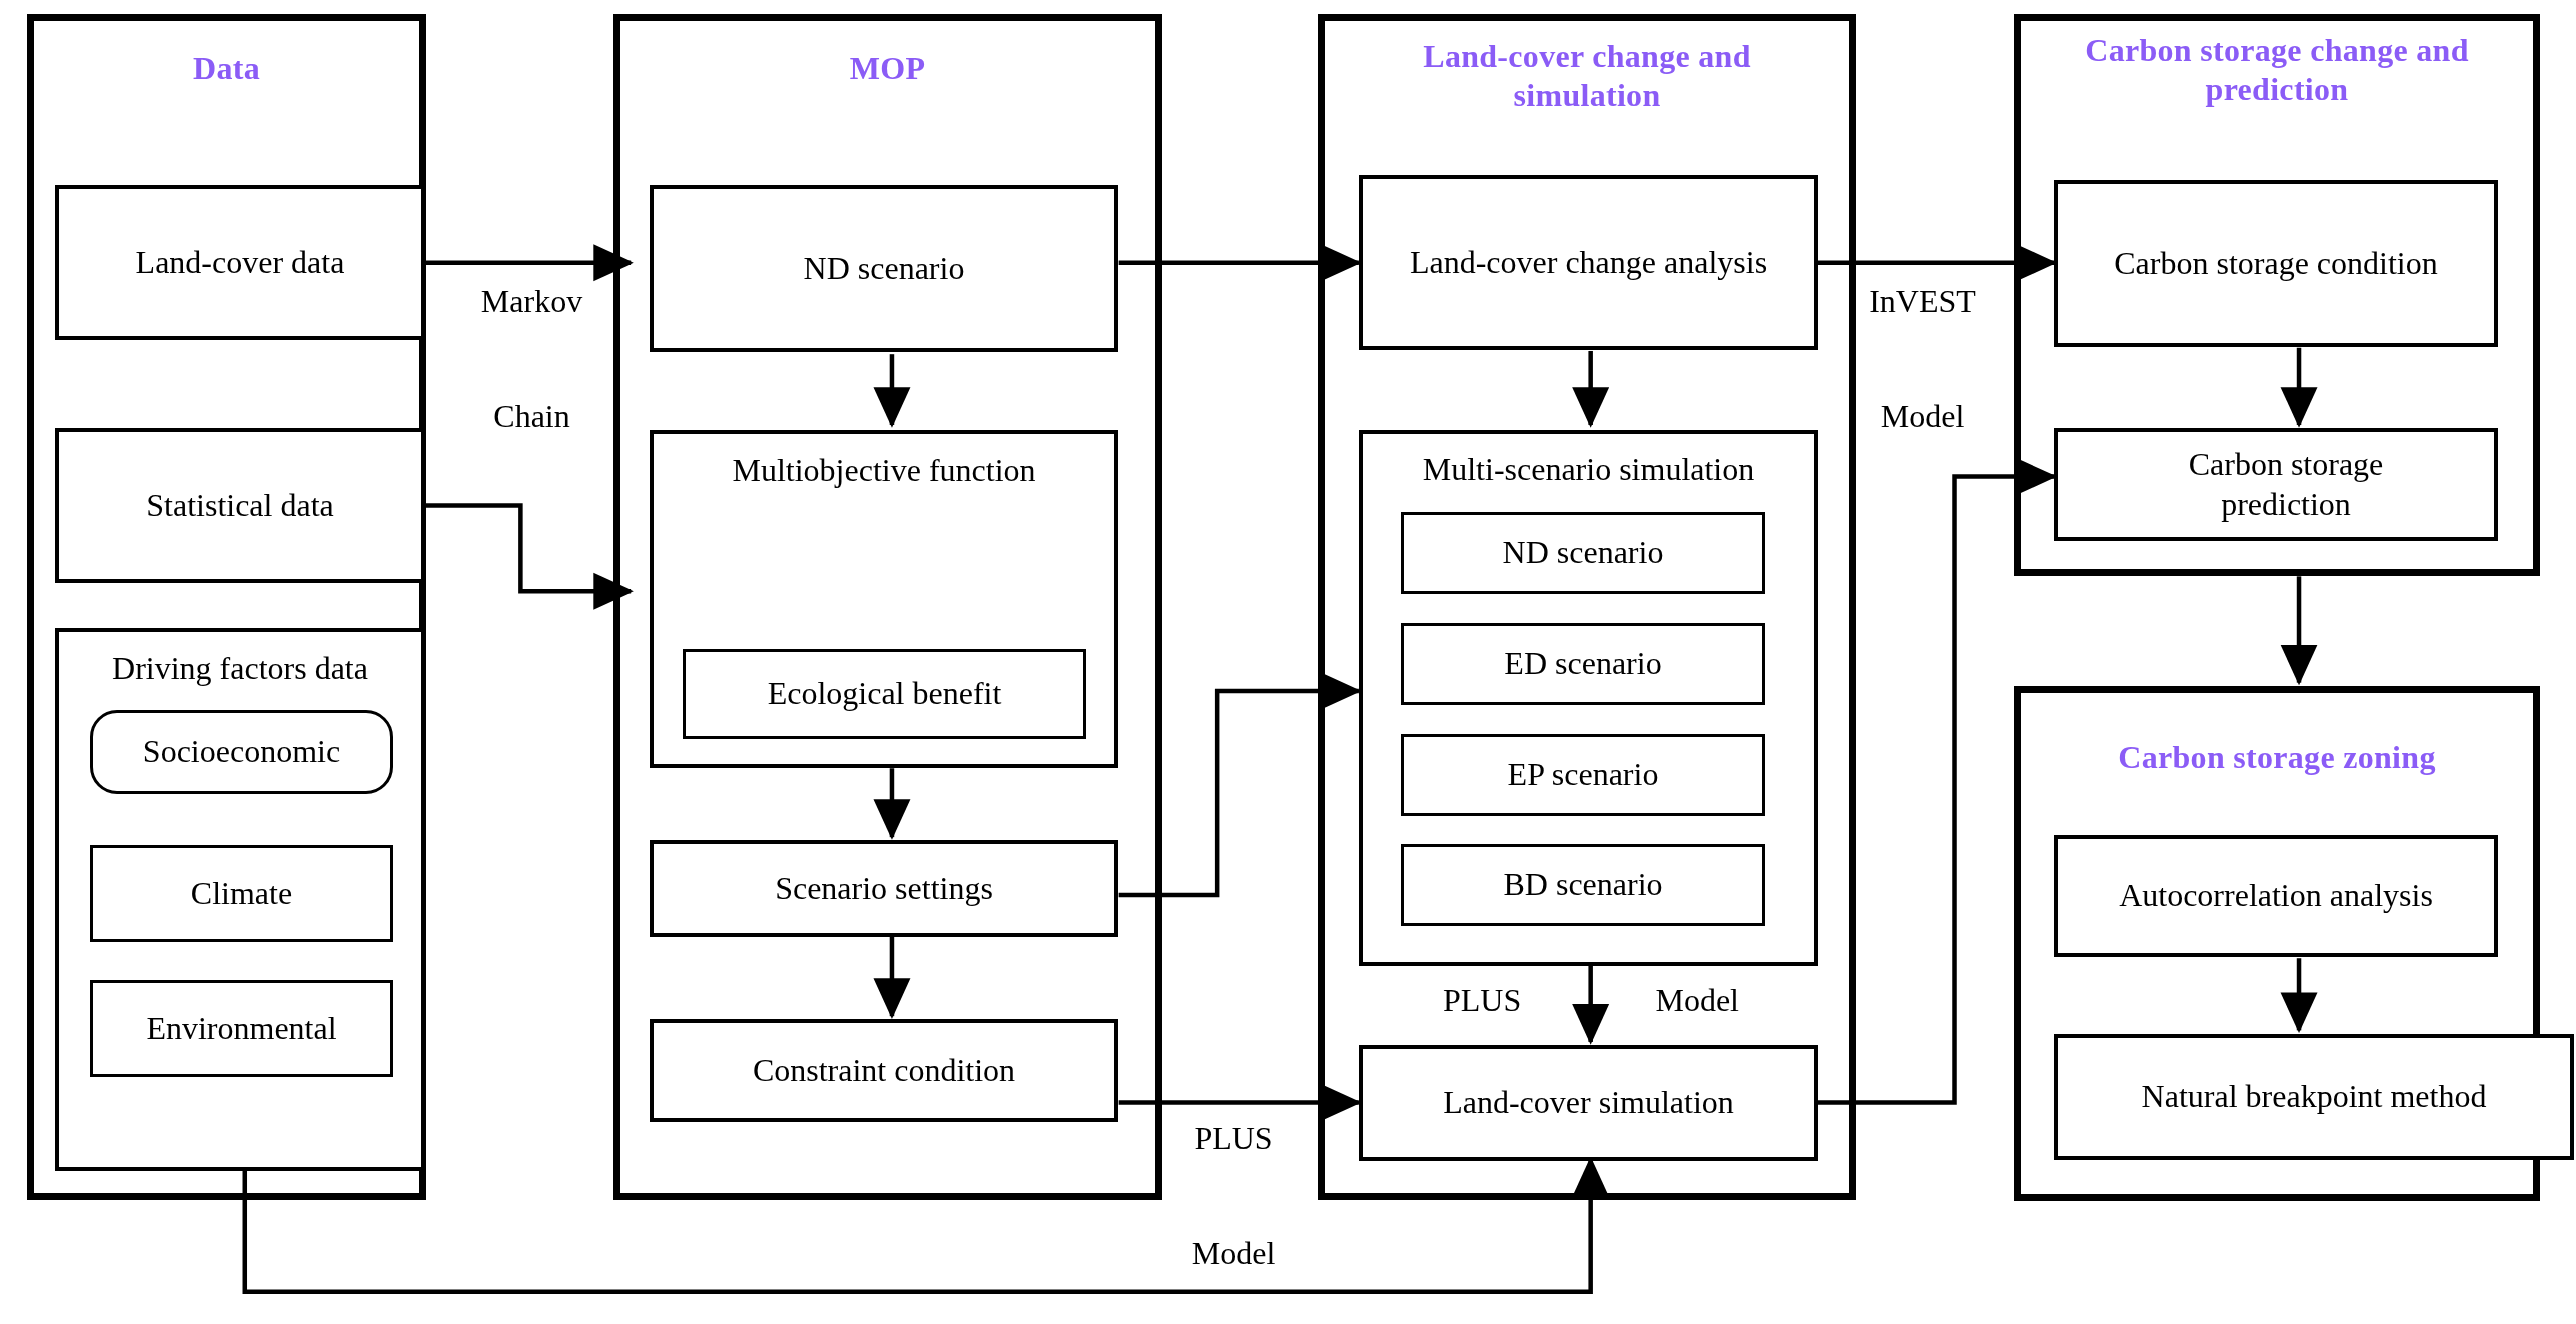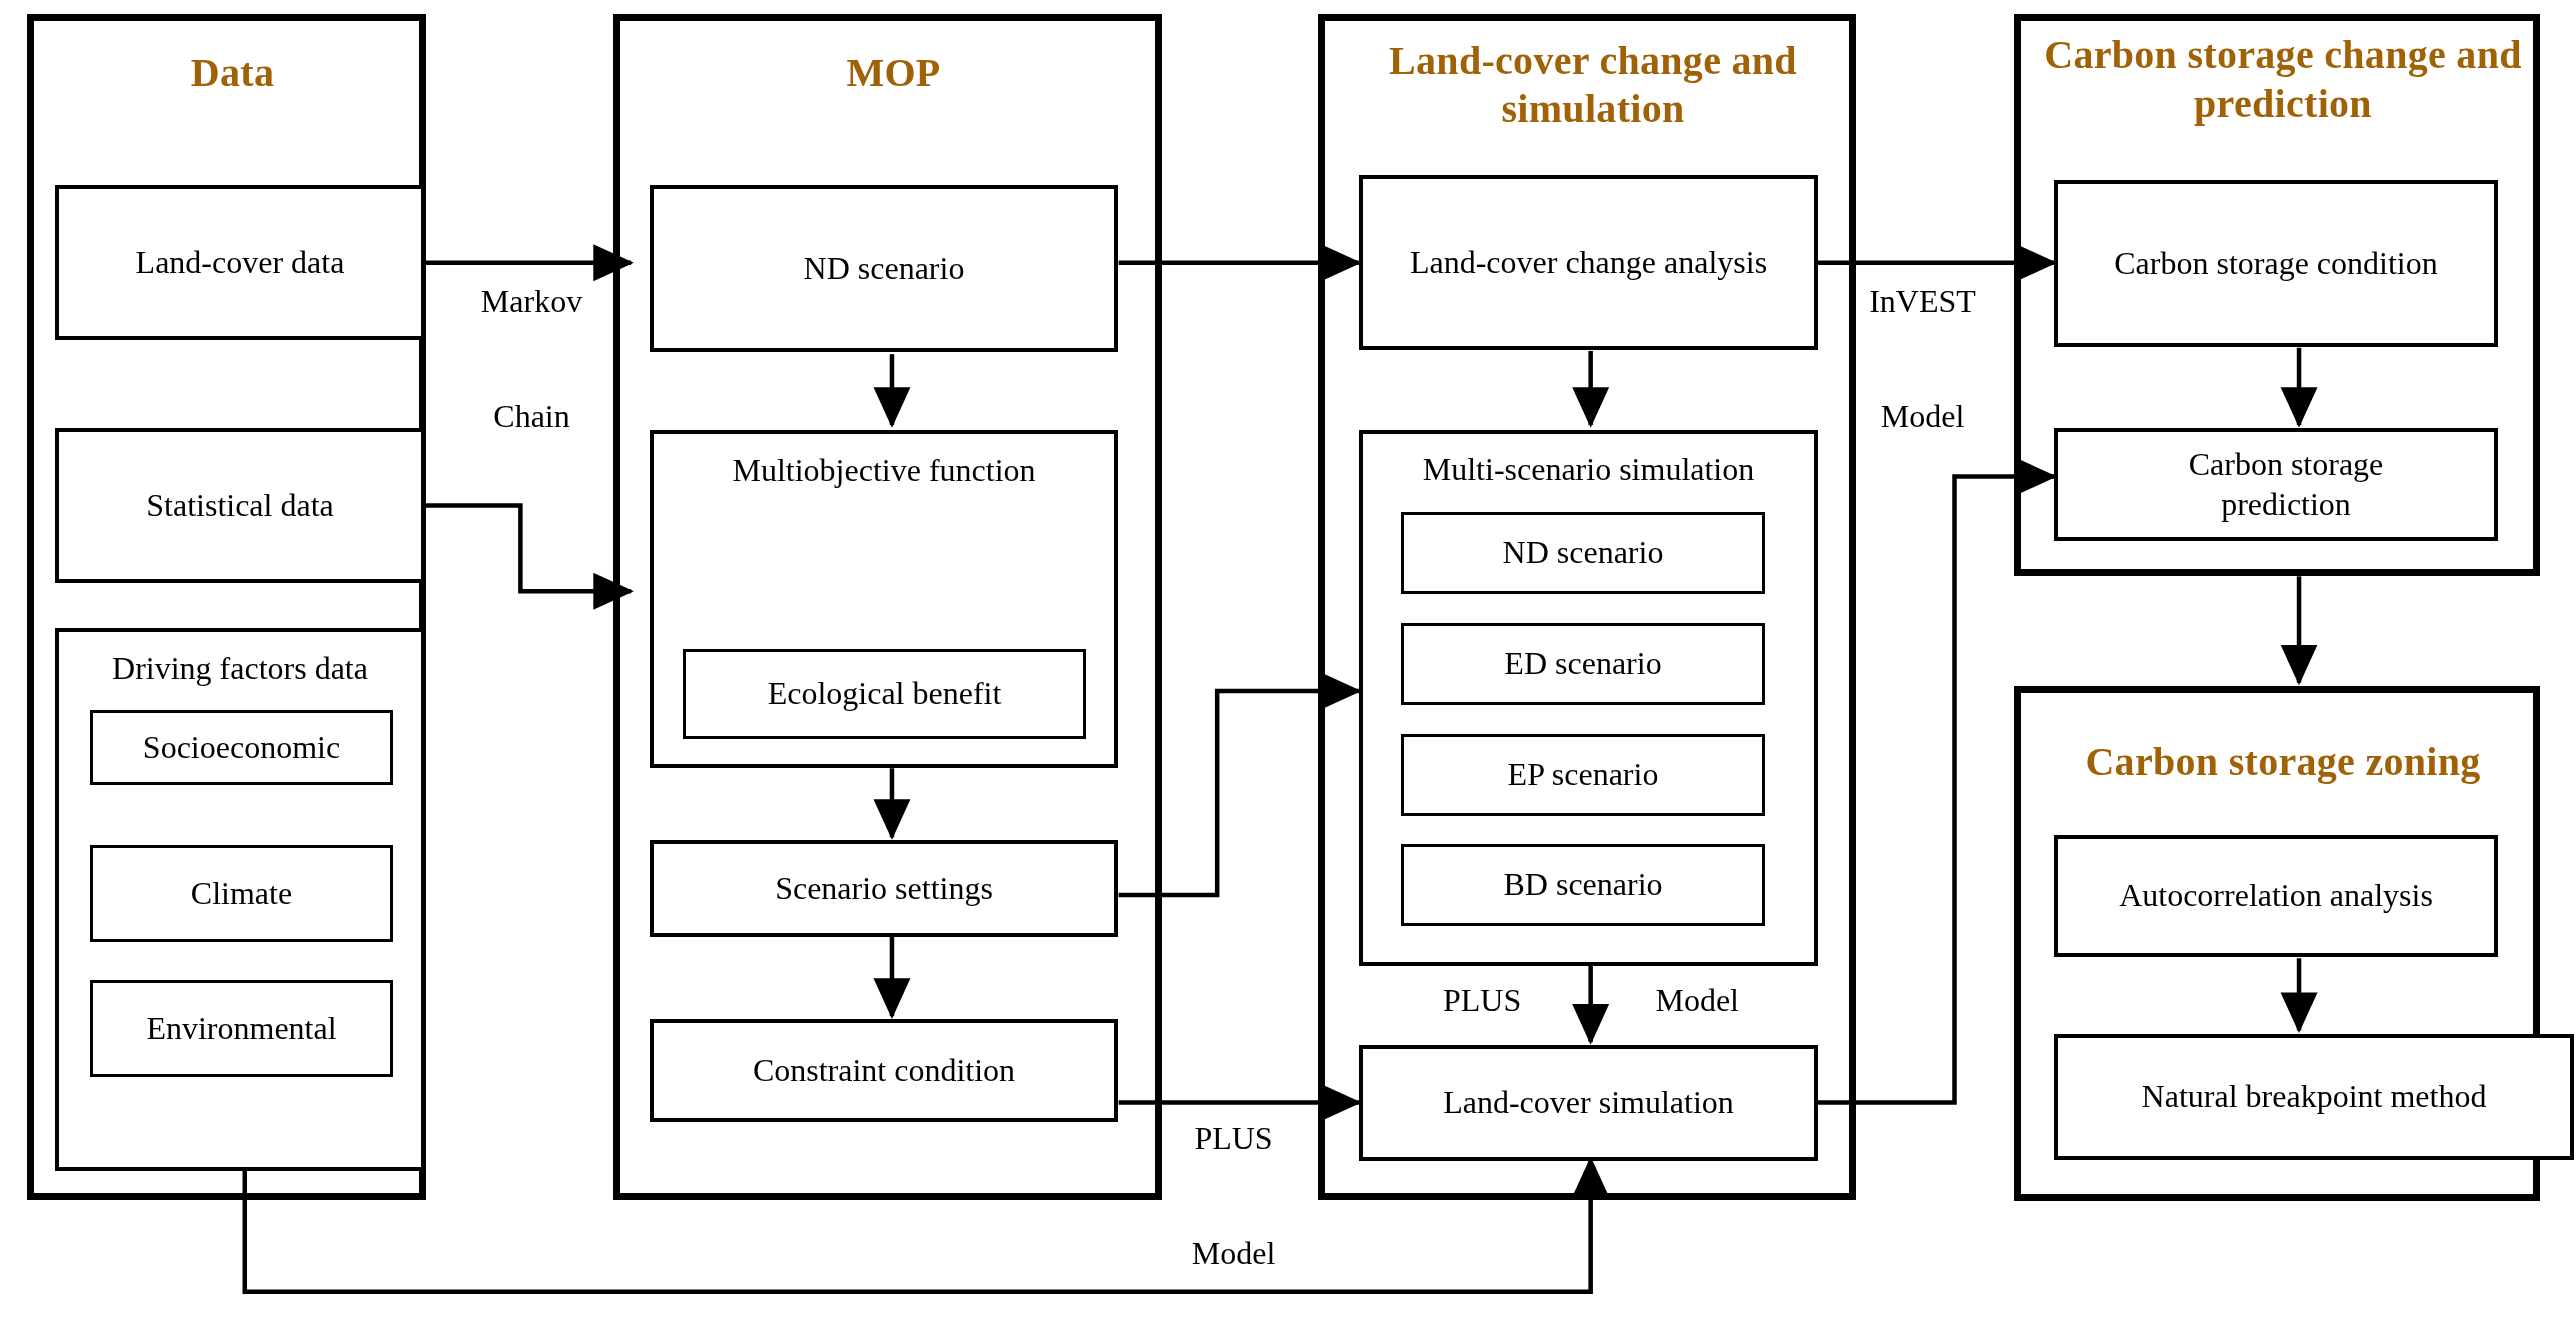--- a/index.html
+++ b/index.html
@@ -27,25 +27,24 @@
     position: absolute;
     border: 7px solid #000;
     background: transparent;
     box-sizing: border-box;
   }
   .panel-title {
     position: absolute;
     width: 100%;
     text-align: center;
     font-weight: bold;
-    font-size: 40px;
+    font-size: 32px;
     line-height: 1.22;
-    color: #a16207;
+    color: #8b5cf6;
     letter-spacing: 0.3px;
-    margin-left: 6px;
   }
   
   .box {
     position: absolute;
     border: 4.5px solid #000;
     box-sizing: border-box;
     background: #fff;
     display: flex;
     align-items: center;
     justify-content: center;
@@ -137,21 +136,21 @@
     <span>Land-cover data</span>
   </div>
 
   <div class="box" style="left:55px; top:428px; width:370px; height:155px;">
     <span>Statistical  data</span>
   </div>
 
   <div class="groupbox" style="left:55px; top:628px; width:370px; height:543px;">
     <div class="group-label" style="top:16.7px;">Driving factors data</div>
   </div>
-  <div class="box sub" style="left:90px; top:710px; width:303px; height:75px;">
+  <div class="box sub" style="left:90px; top:710px; width:303px; height:84px;border-radius:27px;">
     <span>Socioeconomic</span>
   </div>
   <div class="box sub" style="left:90px; top:845px; width:303px; height:97px;">
     <span>Climate</span>
   </div>
   <div class="box sub" style="left:90px; top:980px; width:303px; height:97px;">
     <span>Environmental</span>
   </div>
 
   <div class="panel" style="left:613px; top:14px; width:549px; height:1186px;">

